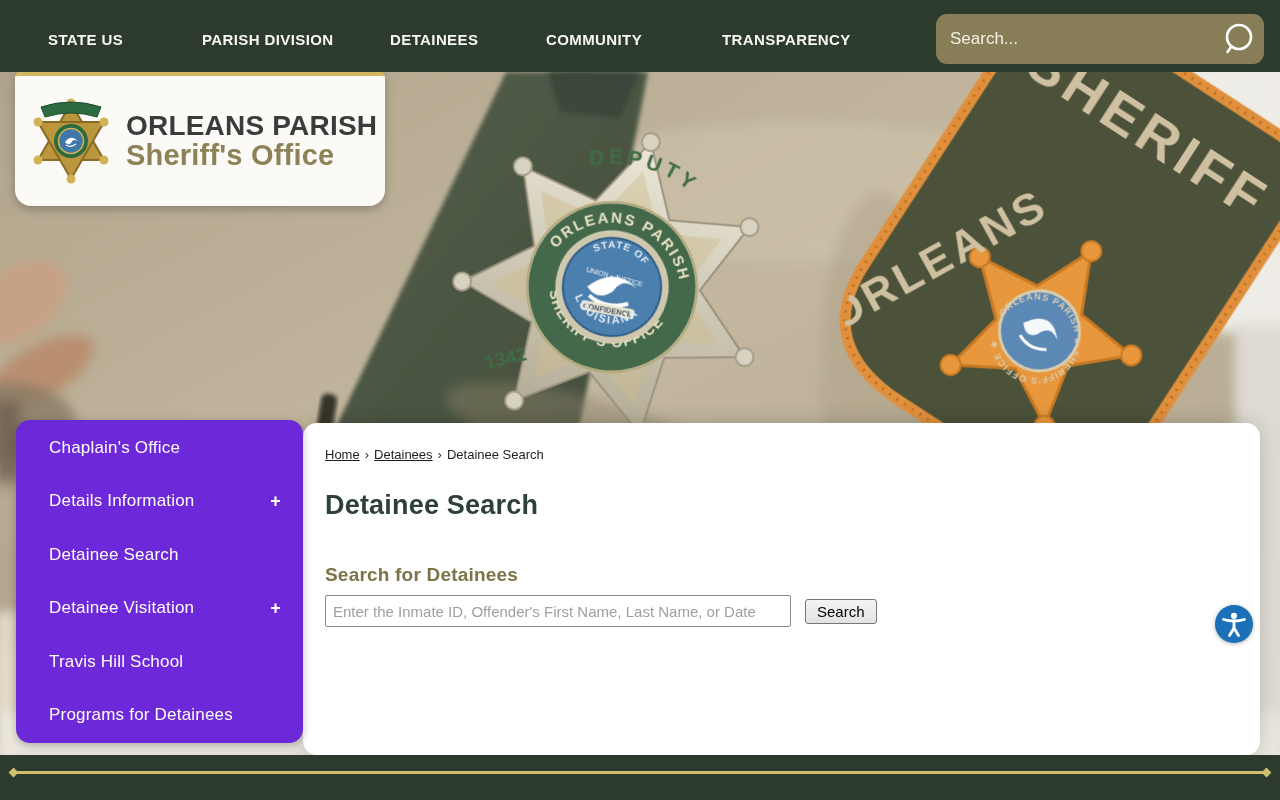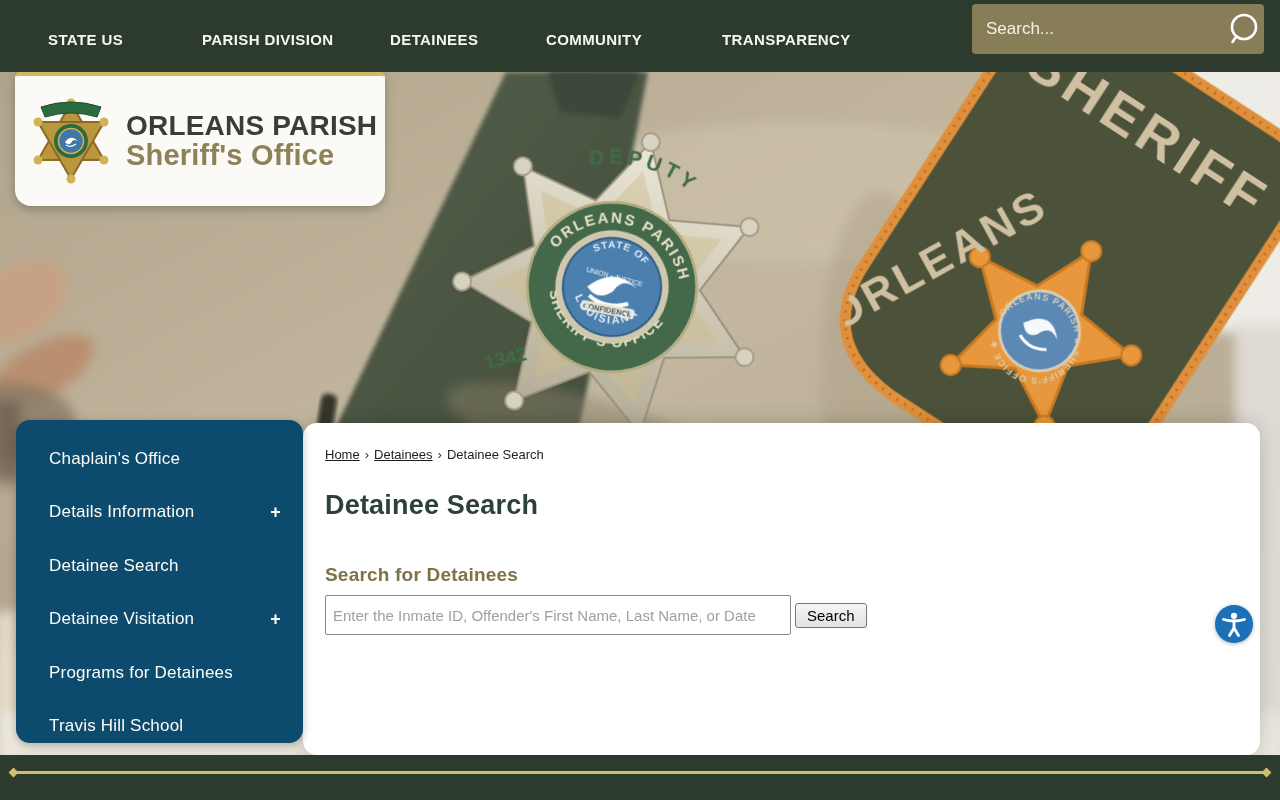--- a/index.html
+++ b/index.html
@@ -6,61 +6,61 @@
   html,body { width:1280px; height:800px; }
   body { font-family:"Liberation Sans", sans-serif; background:#fff; }
   .page { position:relative; width:1280px; height:800px; overflow:hidden; background:#d8d3c8; }
 
   
   .topnav { position:absolute; top:0; left:0; width:1280px; height:72px; background:#2d3a2e; z-index:30; }
   .topnav .nav-item { position:absolute; top:31px; color:#f7f7f2; font-size:15px; font-weight:bold;
       letter-spacing:.4px; cursor:pointer; white-space:nowrap; }
   .nav-about { left:48px; } .nav-civil { left:202px; } .nav-detainees { left:390px; }
   .nav-community { left:546px; } .nav-transparency { left:722px; }
-  .nav-search { position:absolute; top:4px; right:16px; width:292px; height:50px; background:#877e58;
-      border-radius:4px; display:flex; align-items:center; }
+  .nav-search { position:absolute; top:14px; right:16px; width:328px; height:50px; background:#877e58;
+      border-radius:11px; display:flex; align-items:center; }
   .nav-search input { flex:1; height:100%; background:transparent; border:none; outline:none; color:#fff;
       font-size:17px; padding:0 14px; font-family:"Liberation Sans", sans-serif; }
   .nav-search input::placeholder { color:#f3f1e7; opacity:1; }
   .nav-search-btn { width:52px; height:50px; background:transparent; border:none; cursor:pointer;
       display:flex; align-items:center; justify-content:center; }
 
   
   .hero { position:absolute; top:72px; left:0; width:1280px; height:685px; z-index:1; }
 
   
   .logo-card { position:absolute; top:72px; left:15px; width:370px; height:134px; background:#fbfaf7;
       border-top:4px solid #d2b85e; border-radius:5px 5px 16px 16px; z-index:20;
       box-shadow:0 3px 10px rgba(0,0,0,.25); display:flex; align-items:center; padding-left:13px; }
   .logo-text { margin-left:12px; line-height:1.06; }
   .logo-line1 { font-size:28px; font-weight:bold; color:#3b3b3b; letter-spacing:.2px; }
   .logo-line2 { font-size:29px; font-weight:bold; color:#8d8157; letter-spacing:.2px; }
 
   
-  .sidebar { position:absolute; top:420px; left:16px; width:287px; height:323px; background:#0c4a6e;
-      border-radius:14px; z-index:15; padding-top:12px; box-shadow:0 2px 8px rgba(0,0,0,.25); }
+  .sidebar { position:absolute; top:420px; left:16px; width:287px; height:323px; background:#6d28d9;
+      border-radius:14px; z-index:15; padding-top:1px; box-shadow:0 2px 8px rgba(0,0,0,.25); }
   .sidebar ul { list-style:none; }
   .sidebar li { position:relative; height:53.5px; display:flex; align-items:center; padding-left:33px;
       color:#fdfdf6; font-size:17px; letter-spacing:.2px; cursor:pointer; }
   .sidebar .plus { position:absolute; right:22px; top:50%; transform:translateY(-50%); font-size:18px;
       font-weight:bold; color:#fdfdf6; cursor:pointer; }
 
   
   .panel { position:absolute; top:423px; left:303px; width:957px; height:332px; background:#ffffff;
       border-radius:14px; z-index:10; box-shadow:0 0 20px rgba(0,0,0,.18); padding:24px 0 1px 22px; }
   .breadcrumb { font-size:13px; color:#1e1e1e; }
   .breadcrumb a { color:#1e1e1e; text-decoration:underline; cursor:pointer; }
   .breadcrumb .sep { margin:0 5px; color:#333; }
   .page-title { margin-top:28px; font-size:27px; font-weight:bold; color:#2e403b; letter-spacing:.2px; }
   .section-title { margin-top:43px; font-size:19px; font-weight:bold; color:#7d7349; letter-spacing:.2px; }
   .search-row { margin-top:9px; display:flex; align-items:center; }
-  .search-input { width:466px; height:40px; border:1px solid #8a8a8a; border-radius:2px; font-size:15px;
+  .search-input { width:466px; height:32px; border:1px solid #8a8a8a; border-radius:2px; font-size:15px;
       padding:0 7px; color:#222; font-family:"Liberation Sans", sans-serif; outline:none; }
   .search-input::placeholder { color:#9f9f9f; opacity:1; }
-  .search-btn { margin-left:4px; height:25px; padding:0 11px; font-size:15px; color:#000;
+  .search-btn { margin-left:14px; height:25px; padding:0 11px; font-size:15px; color:#000;
       background:linear-gradient(#f5f5f5,#e2e2e2); border:1px solid #767676; border-radius:3px;
       cursor:pointer; font-family:"Liberation Sans", sans-serif; }
   .note { margin-top:8px; font-size:15px; color:#0d0d0d; }
 
   
   .a11y-btn { position:absolute; top:605px; left:1215px; width:38px; height:38px; border-radius:50%;
       background:#1b70b7; z-index:40; border:none; cursor:pointer; display:flex; align-items:center;
       justify-content:center; box-shadow:0 1px 4px rgba(0,0,0,.3); }
 
   
@@ -258,24 +258,24 @@
         <span class="plus">+</span>
       </li>
       <li>
         <span>Detainee Search</span>
       </li>
       <li>
         <span>Detainee Visitation</span>
         <span class="plus">+</span>
       </li>
       <li>
+        <span>Travis Hill School</span>
+      </li>
+      <li>
         <span>Programs for Detainees</span>
-      </li>
-      <li>
-        <span>Travis Hill School</span>
       </li>
     </ul>
   </nav>
 
   <main class="panel">
     <div class="breadcrumb">
       <a>Home</a><span class="sep">›</span><a>Detainees</a><span class="sep">›</span><span>Detainee Search</span>
     </div>
     <h1 class="page-title">Detainee Search</h1>
     <h2 class="section-title">Search for Detainees</h2>

